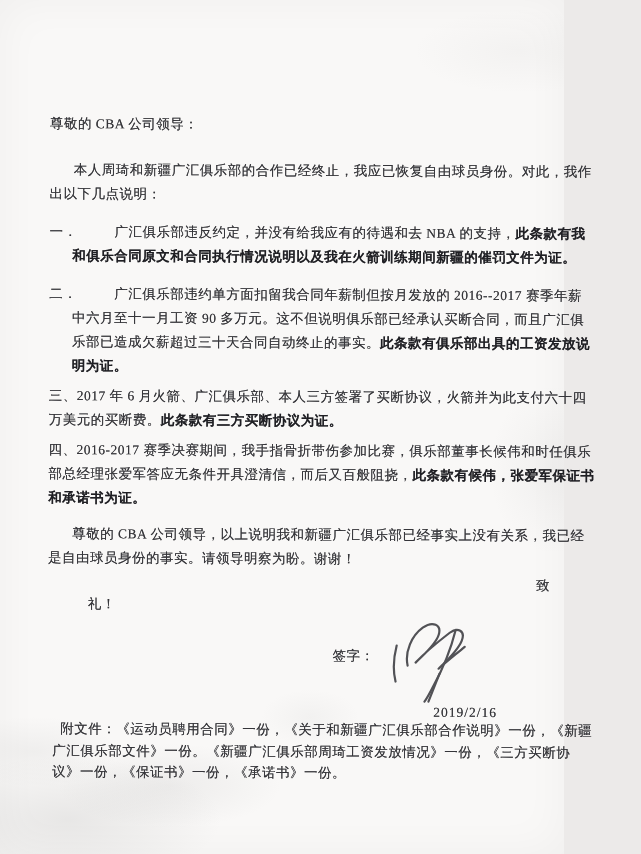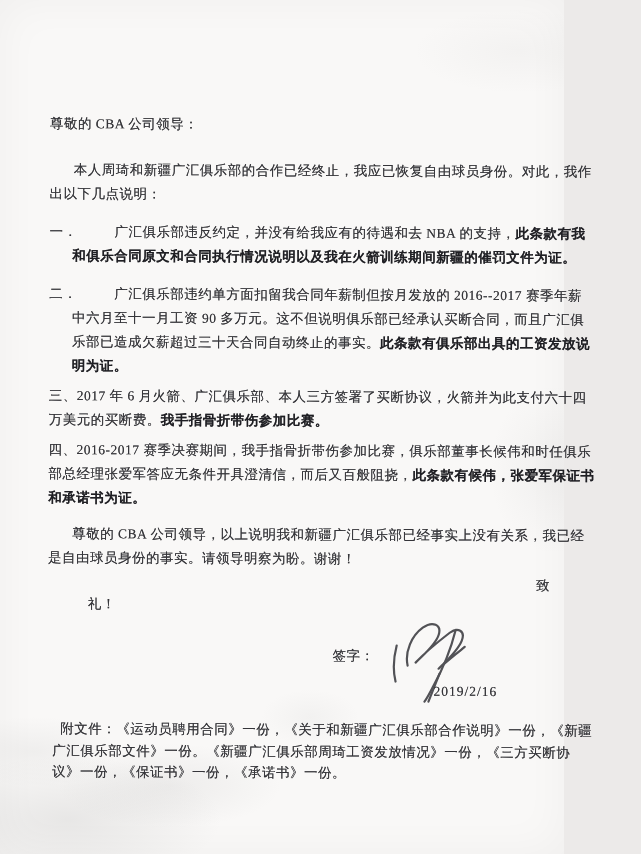--- a/index.html
+++ b/index.html
@@ -33,38 +33,38 @@
   .pt{margin-top:14px;}
   .hang{position:relative;padding-left:23px;text-indent:42px;}
   .hang .num{position:absolute;left:0;top:0;text-indent:0;}
   .flush{margin-top:6px;}
   .closing{margin-top:12px;text-indent:24px;}
   .vale-zhi{margin-top:4px;text-align:right;padding-right:44px;line-height:20px;}
   .vale-li{padding-left:40px;line-height:20px;}
   .sigblock{position:relative;height:96px;margin-top:4px;}
   .sig-label{position:absolute;left:285px;top:26px;font-family:Liberation Mono, monospace;}
   .sig-svg{position:absolute;left:336px;top:-8px;}
-  .sig-date{position:absolute;left:386px;top:60px;font-family:"Liberation Serif",serif;letter-spacing:1px;}
+  .sig-date{position:absolute;left:386px;top:81px;font-family:"Liberation Serif",serif;letter-spacing:1px;}
   .attach{margin-top:4px;margin-left:5px;text-indent:8px;line-height:21.5px;}
 </style>
 </head>
 <body>
 
 <div class="page">
   <div class="content">
 
     <p class="salutation">尊敬的 CBA 公司领导：</p>
 
     <p class="intro">本人周琦和新疆广汇俱乐部的合作已经终止，我应已恢复自由球员身份。对此，我作出以下几点说明：</p>
 
     <p class="pt hang"><span class="num">一．</span><span>广汇俱乐部违反约定，并没有给我应有的待遇和去 NBA 的支持，</span><b>此条款有我和俱乐合同原文和合同执行情况说明以及我在火箭训练期间新疆的催罚文件为证。</b></p>
 
     <p class="pt hang"><span class="num">二．</span><span>广汇俱乐部违约单方面扣留我合同年薪制但按月发放的 2016--2017 赛季年薪中六月至十一月工资 90 多万元。这不但说明俱乐部已经承认买断合同，而且广汇俱乐部已造成欠薪超过三十天合同自动终止的事实。</span><b>此条款有俱乐部出具的工资发放说明为证。</b></p>
 
-    <p class="pt flush"><span>三、</span><span>2017 年 6 月火箭、广汇俱乐部、本人三方签署了买断协议，火箭并为此支付六十四万美元的买断费。</span><b>我手指骨折带伤参加比赛。</b></p>
+    <p class="pt flush"><span>三、</span><span>2017 年 6 月火箭、广汇俱乐部、本人三方签署了买断协议，火箭并为此支付六十四万美元的买断费。</span><b>此条款有三方买断协议为证。</b></p>
 
     <p class="pt flush"><span>四、</span><span>2016-2017 赛季决赛期间，我手指骨折带伤参加比赛，俱乐部董事长候伟和时任俱乐部总经理张爱军答应无条件开具澄清信，而后又百般阻挠，</span><b>此条款有候伟，张爱军保证书和承诺书为证。</b></p>
 
     <p class="closing">尊敬的 CBA 公司领导，以上说明我和新疆广汇俱乐部已经事实上没有关系，我已经是自由球员身份的事实。请领导明察为盼。谢谢！</p>
 
     <p class="vale-zhi">致</p>
     <p class="vale-li">礼！</p>
 
     <div class="sigblock">
       <span class="sig-label">签字：</span>

